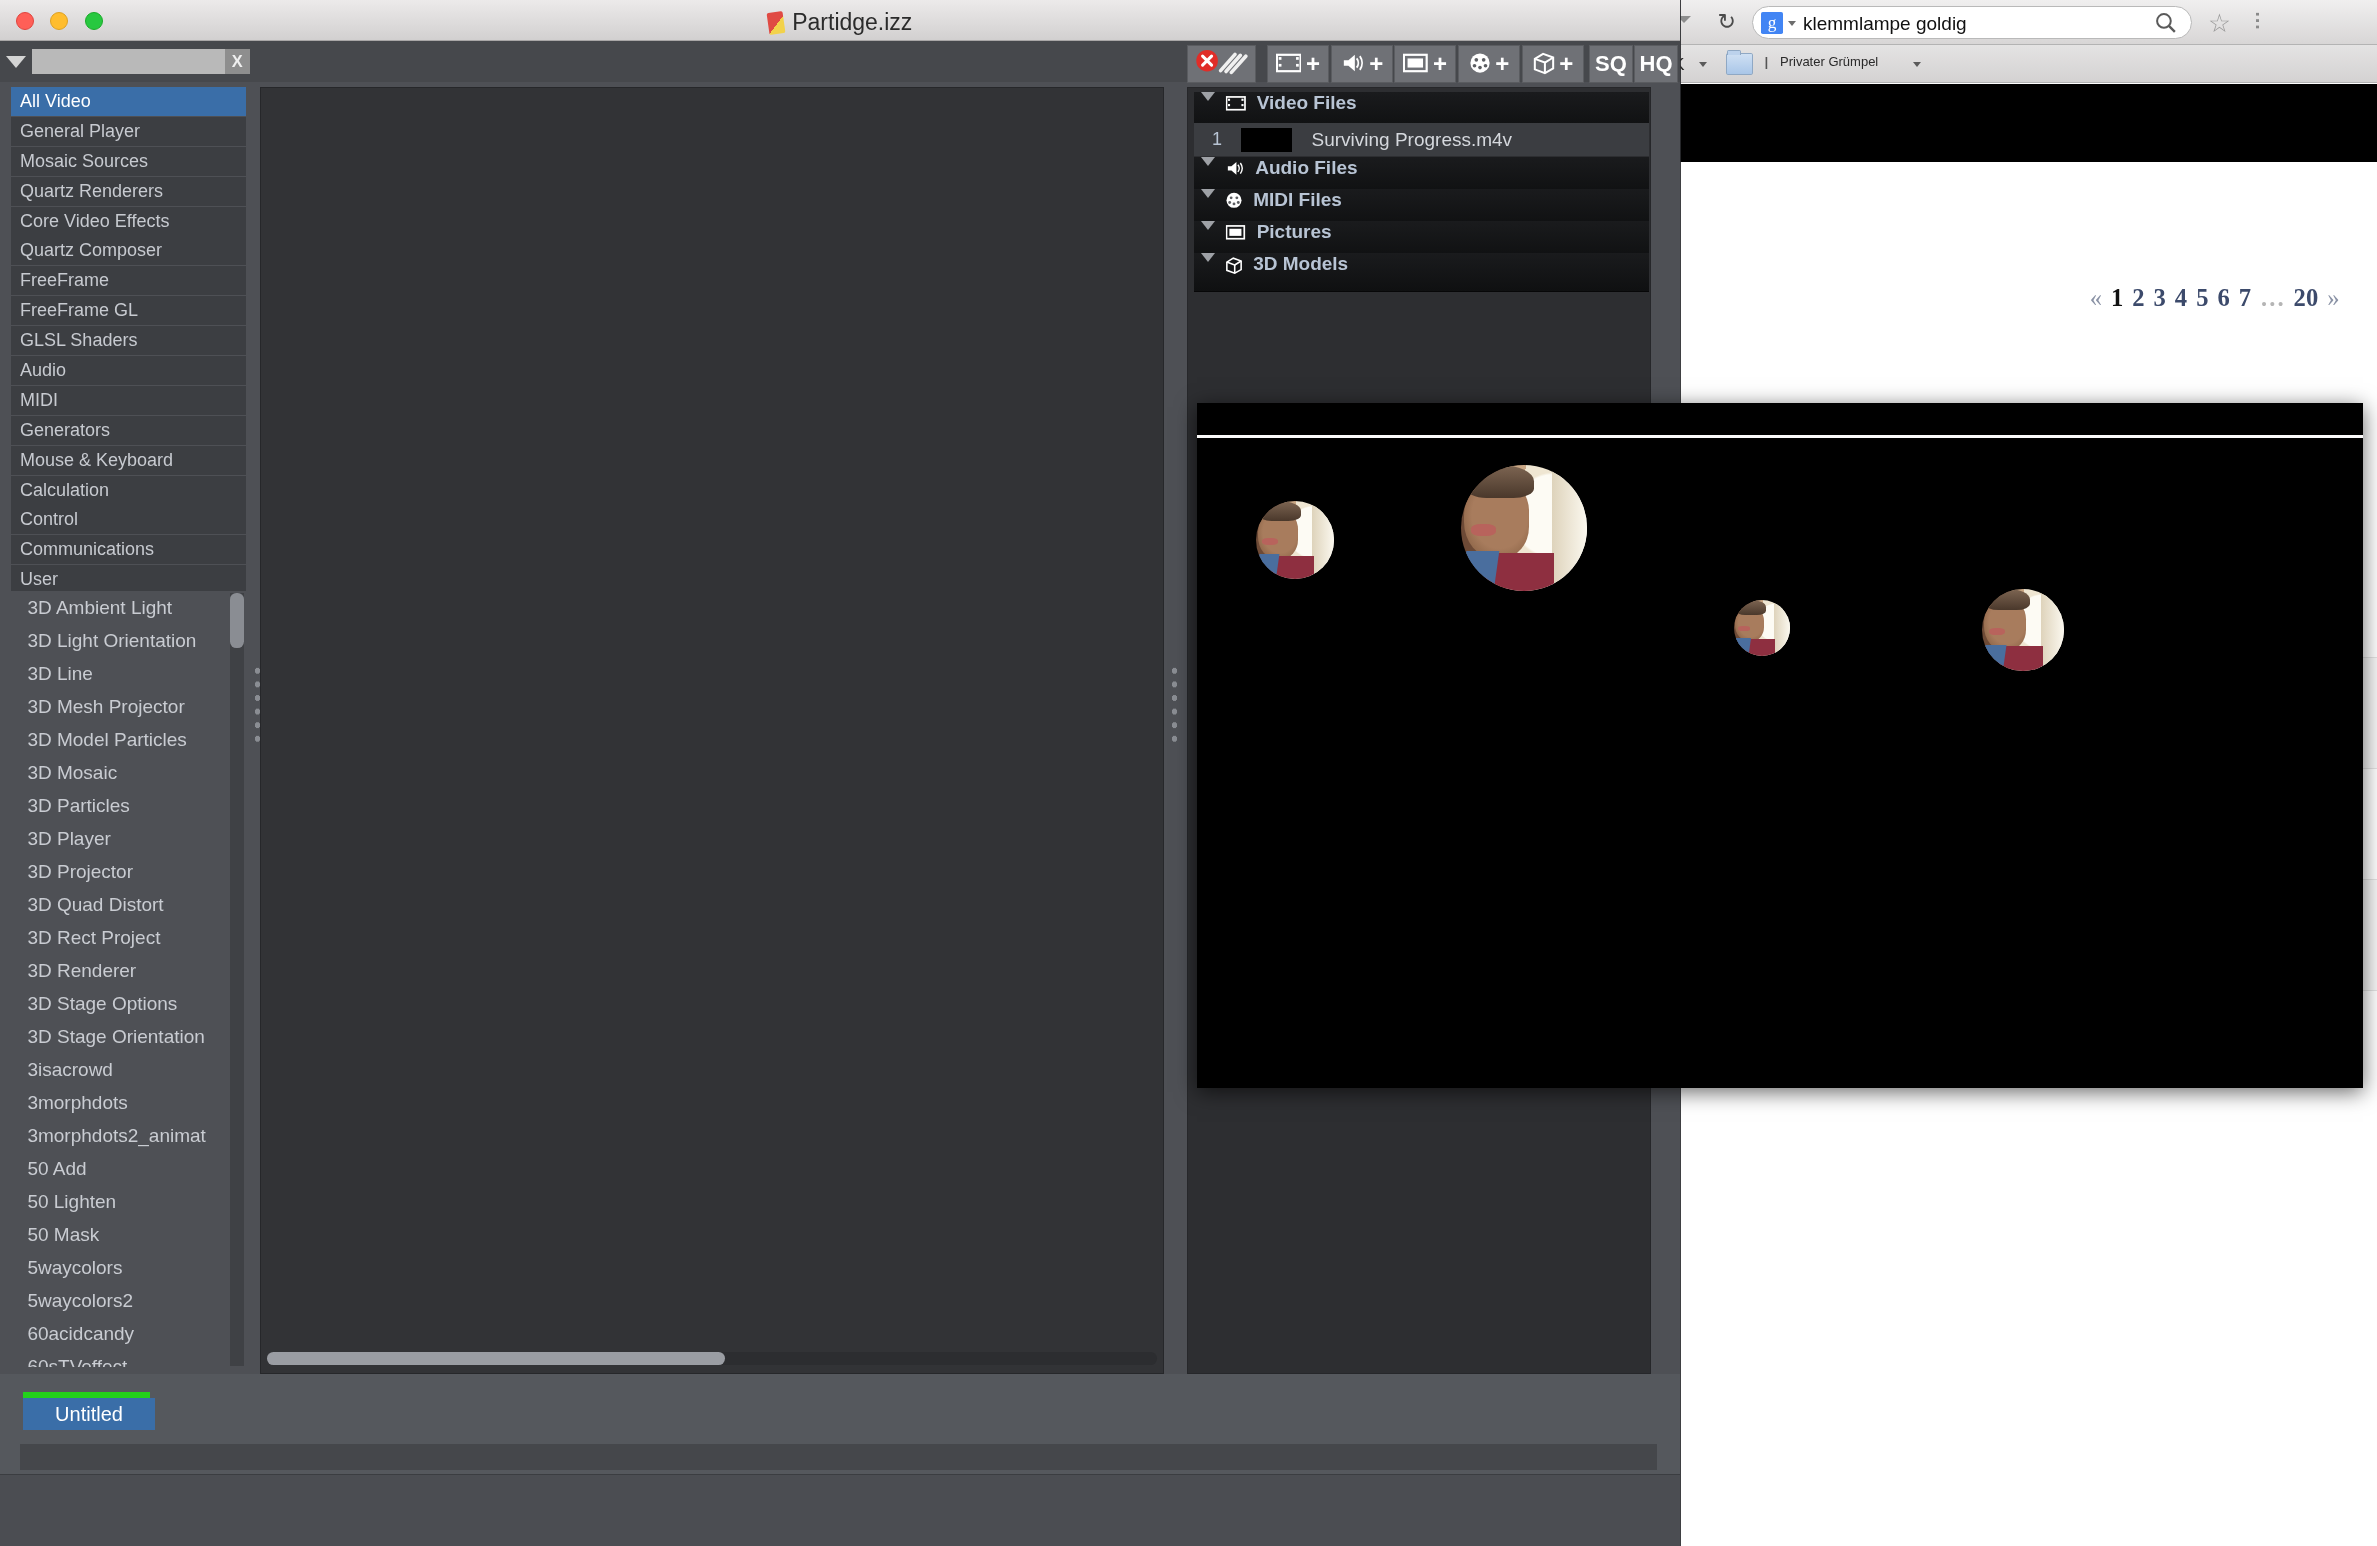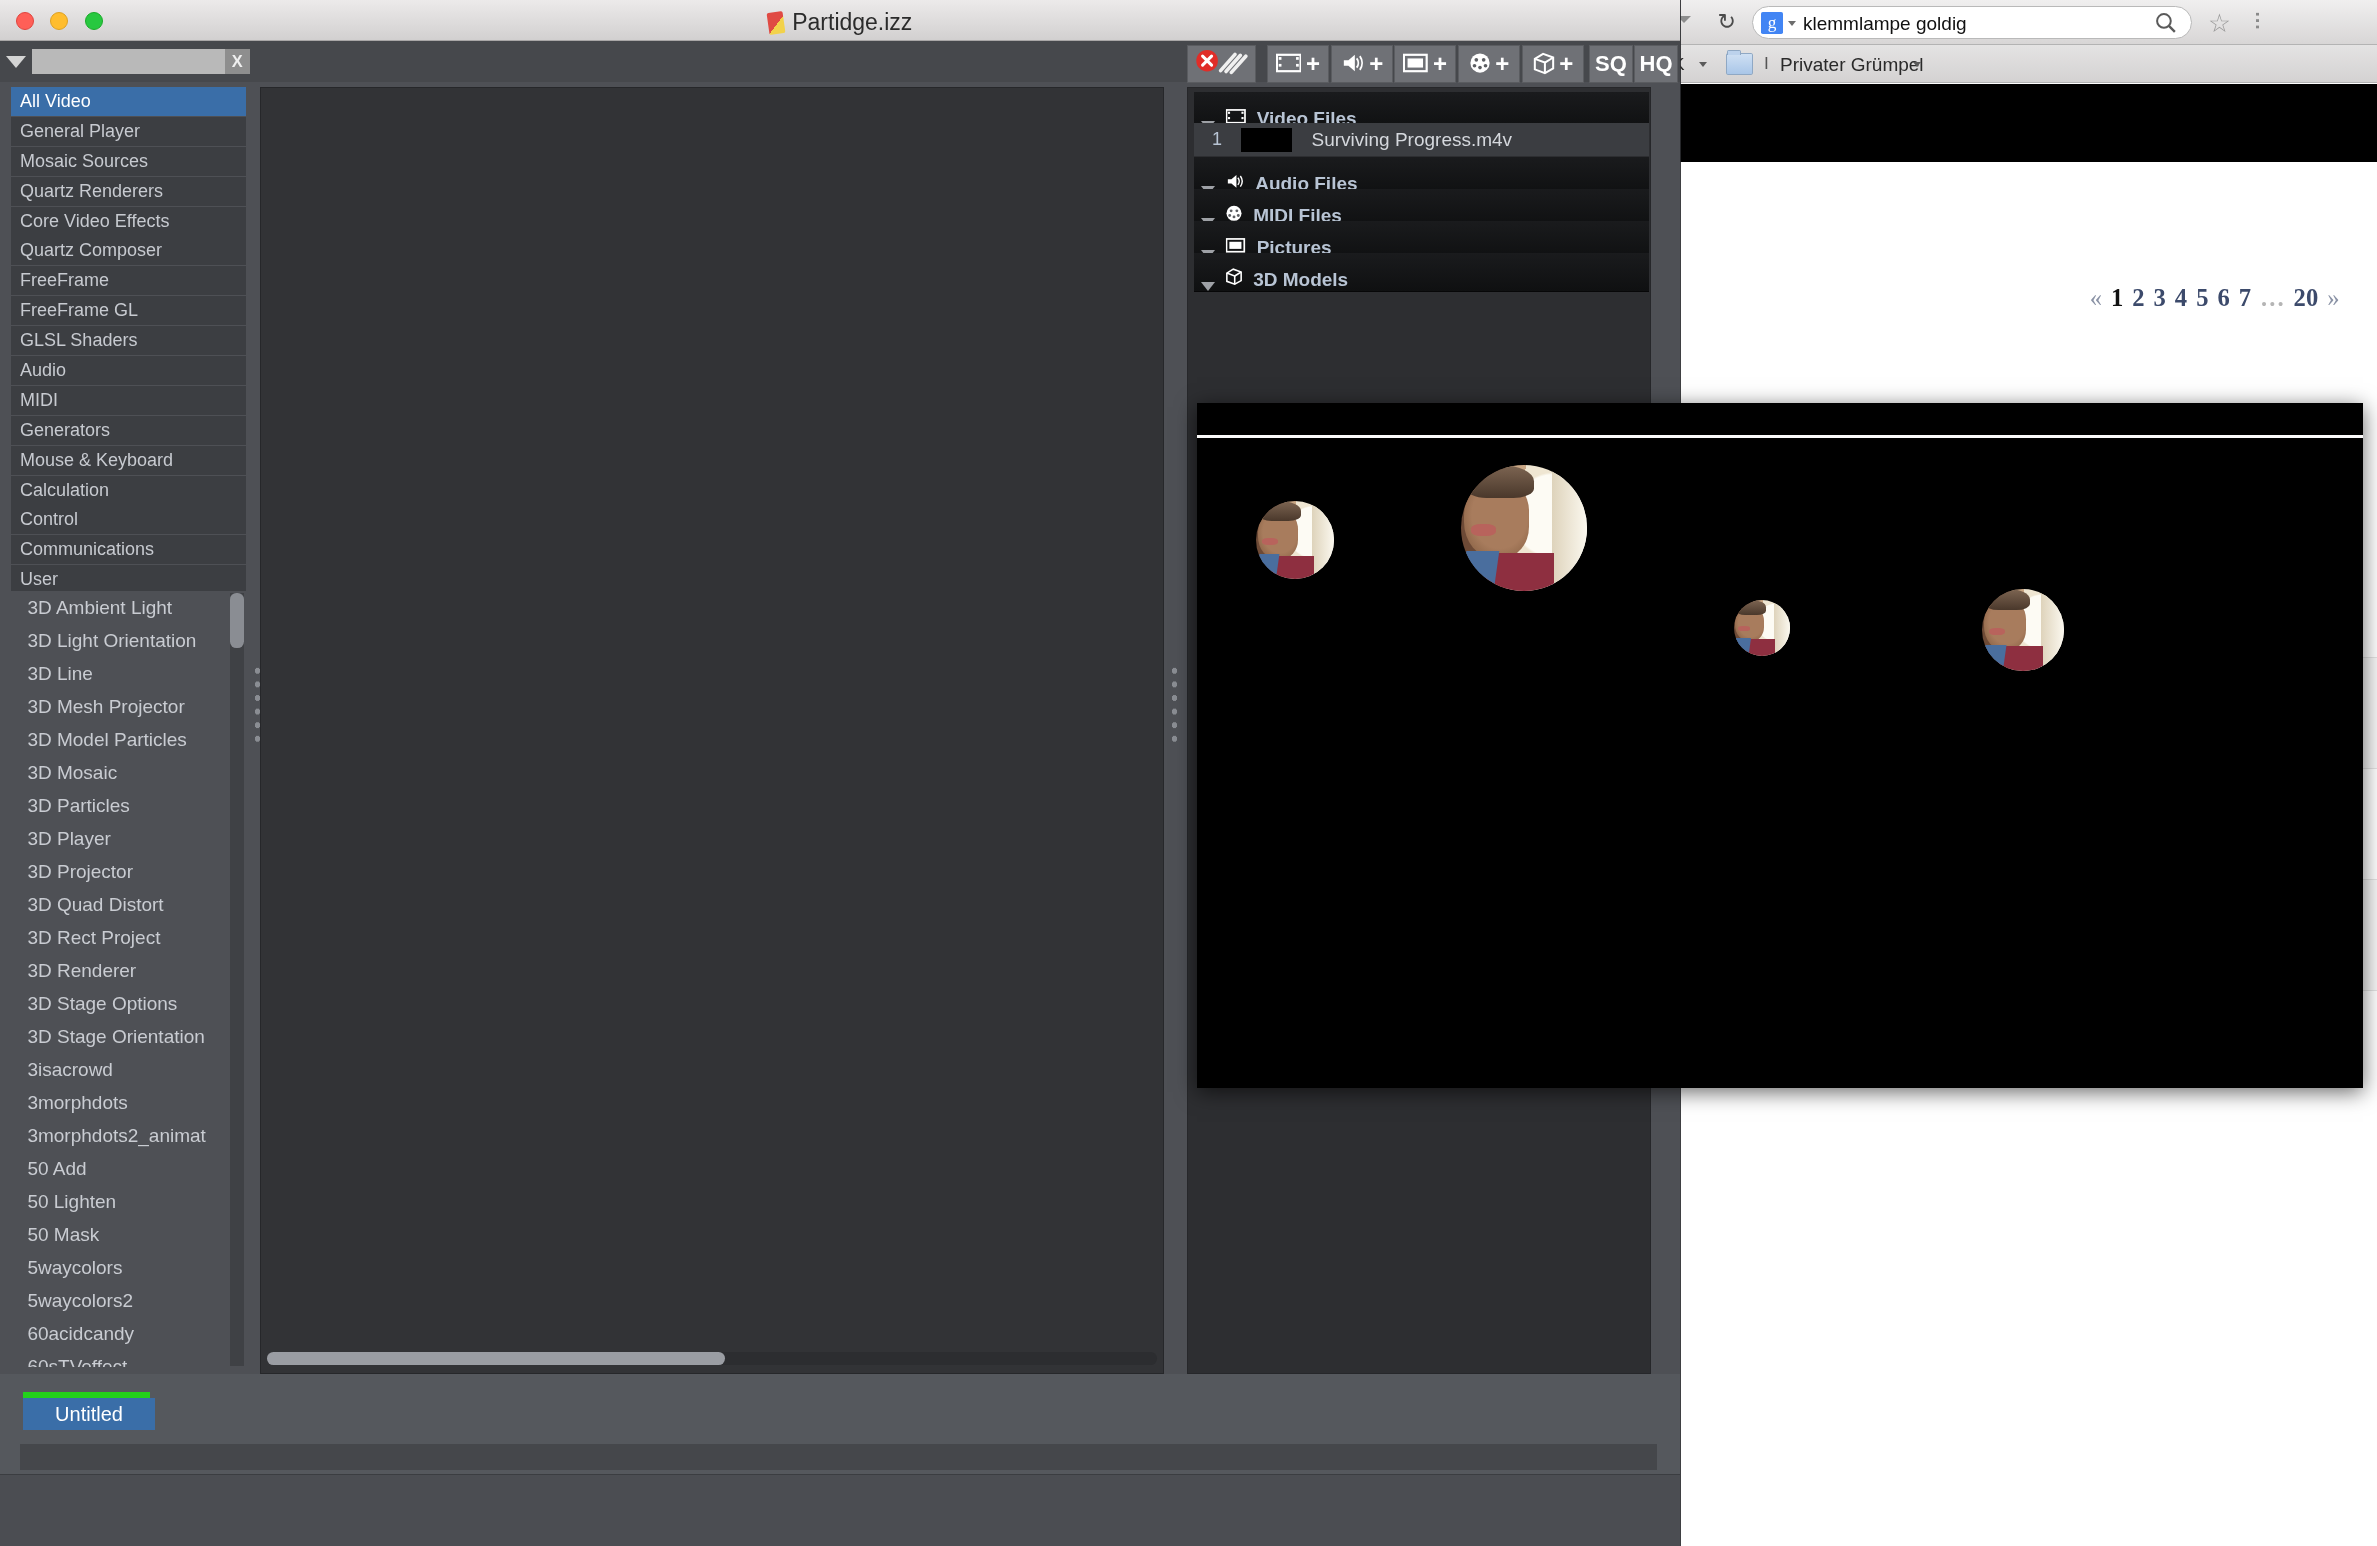--- a/index.html
+++ b/index.html
@@ -73,21 +73,21 @@
     position: absolute; left: 62px; top: 8.2px; width: 27px; height: 22px;
     background: linear-gradient(#cfe0f3, #a9c6e8);
     border: 0.9px solid #8fa8c4; border-radius: 1.8px;
   }
   .bm-folder:before {
     content: ""; position: absolute; left: 0; top: -4.5px; width: 12px; height: 4.5px;
     background: #bcd2ec; border: 0.9px solid #8fa8c4; border-bottom: none;
     border-radius: 1.8px 1.8px 0 0;
   }
   .bm-sep { position: absolute; left: 100px; top: 8.2px; font-size: 17.3px; color: #555; }
-  .bm-label { position: absolute; left: 116px; top: 9px; font-size: 19px; color: #2a2a2a; }
+  .bm-label { position: absolute; left: 116px; top: 9px; font-size: 13px; color: #2a2a2a; }
   .bm-label-caret {
     position: absolute; left: 249px; top: 17.3px; width: 0; height: 0;
     border-left: 4.5px solid transparent; border-right: 4.5px solid transparent;
     border-top: 5.5px solid #5a5a5a;
   }
   #browser-page { position: absolute; left: 0; top: 84px; width: 713px; height: 1462px; background: #fff; }
   #page-hero { position: absolute; left: 0; top: 0; width: 713px; height: 78px; background: #000; }
   #pagination {
     position: absolute; left: 0; top: 200px; width: 713px; height: 40px;
     text-align: right; padding-right: 33px; font-size: 24.6px;
@@ -220,21 +220,21 @@
   }
   .tb-plus { color: #fff; font-size: 24px; font-weight: bold; line-height: 1; }
   .tb-sqhq {
     color: #fff; font-size: 22px; font-weight: bold;
     font-family: "Liberation Sans", sans-serif;
   }
   .bin-group {
     position: absolute; left: 5.5px; width: 455px; height: 39px;
     background: linear-gradient(#1a1b1d, #0f1011);
     border-bottom: 0.9px solid #070708;
-    display: flex; align-items: flex-end; gap: 8.2px; padding-left: 7.3px;
+    display: flex; align-items: flex-start; gap: 8.2px; padding-left: 7.3px;
   }
   .bin-caret {
     width: 0; height: 0; border-left: 7.3px solid transparent;
     border-right: 7.3px solid transparent; border-top: 9px solid #9ea1a6;
   }
   .bin-label { font-size: 19px; font-weight: bold; color: #b8c4d4; }
   .bin-row {
     position: absolute; left: 5.5px; width: 455px; height: 33px;
     background: #3b3d41; display: flex; align-items: center;
   }

